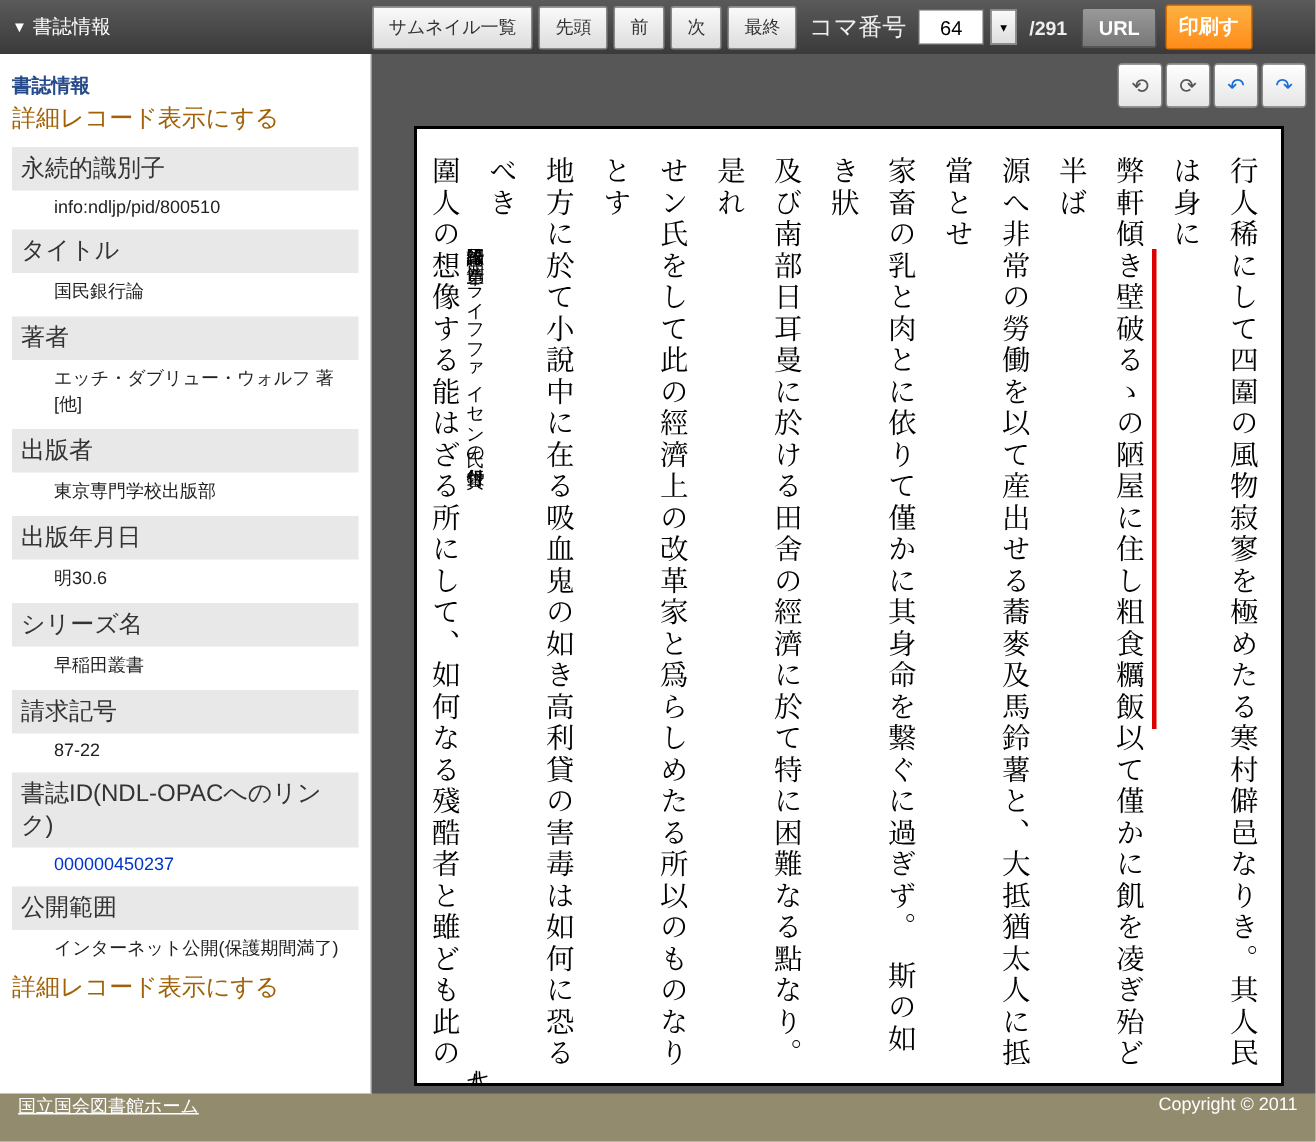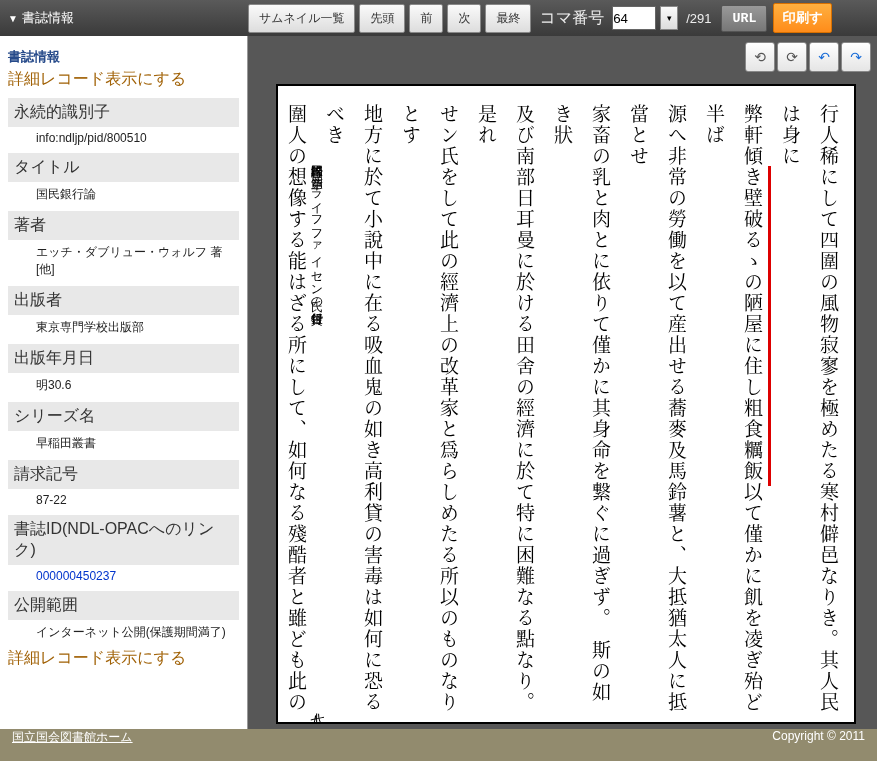--- a/index.html
+++ b/index.html
@@ -3,23 +3,23 @@
 <meta charset="utf-8">
 <style>
 * { margin: 0; padding: 0; box-sizing: border-box; }
 body { font-family: "MS PGothic", "Hiragino Kaku Gothic Pro", sans-serif; font-size: 12px; background: #928b6e; width: 877px; height: 761px; overflow: hidden; }
 .header { background: linear-gradient(#5a5a5a, #3a3a3a); height: 36px; display: flex; align-items: center; padding: 0 8px; }
 .header-title { color: #fff; font-size: 13px; display: flex; align-items: center; gap: 4px; width: 240px; }
 .header-title::before { content: "▼"; font-size: 10px; }
 .toolbar { display: flex; align-items: center; gap: 4px; flex: 1; }
 .btn { background: linear-gradient(#fafafa, #ddd); border: 1px solid #888; padding: 5px 10px; font-size: 12px; cursor: pointer; border-radius: 2px; color: #333; }
 .lbl { color: #eee; font-size: 16px; padding: 0 4px; }
-.page-input { width: 44px; height: 24px; text-align: left; border: 1px solid #666; background: #fff; }
-.page-total { color: #eee; font-size: 13px; font-weight: normal; padding-left: 4px; }
-.url-btn { background: linear-gradient(#999, #777); color: #fff; font-weight: bold; border: 1px solid #555; padding: 5px 10px; margin-left: 6px; border-radius: 2px; cursor: pointer; font-family: Liberation Mono, monospace; }
+.page-input { width: 44px; height: 24px; text-align: center; border: 1px solid #666; background: #fff; }
+.page-total { color: #eee; font-size: 13px; font-weight: bold; padding-left: 4px; }
+.url-btn { background: linear-gradient(#999, #777); color: #fff; font-weight: bold; border: 1px solid #555; padding: 5px 10px; margin-left: 6px; border-radius: 2px; cursor: pointer; }
 .print-btn { background: linear-gradient(#ffb040, #ff8c1a); color: #fff; font-weight: bold; border: 1px solid #d87000; padding: 5px 8px; margin-left: 2px; border-radius: 2px; cursor: pointer; }
 .dd-btn { width: 18px; height: 24px; background: linear-gradient(#fafafa,#ddd); border:1px solid #888; font-size:9px; cursor:pointer; }
 .main { display: flex; height: 693px; }
 .sidebar { width: 248px; background: #fff; overflow-y: auto; border-right: 1px solid #999; }
 .sidebar-inner { padding: 6px 8px 10px; }
 .section-title { color: #264a8a; font-weight: bold; font-size: 13px; margin: 6px 0 3px; }
 .link { color: #a16207; cursor: pointer; font-size: 16px; margin: 3px 0 8px; display: block; }
 .field-label { background: #e8e8e8; padding: 4px 6px; font-size: 16px; color: #333; margin-top: 4px; }
 .field-value { padding: 4px 6px 4px 28px; font-size: 12px; color: #222; }
 .field-value.link-val { color: #0033cc; cursor: pointer; }

